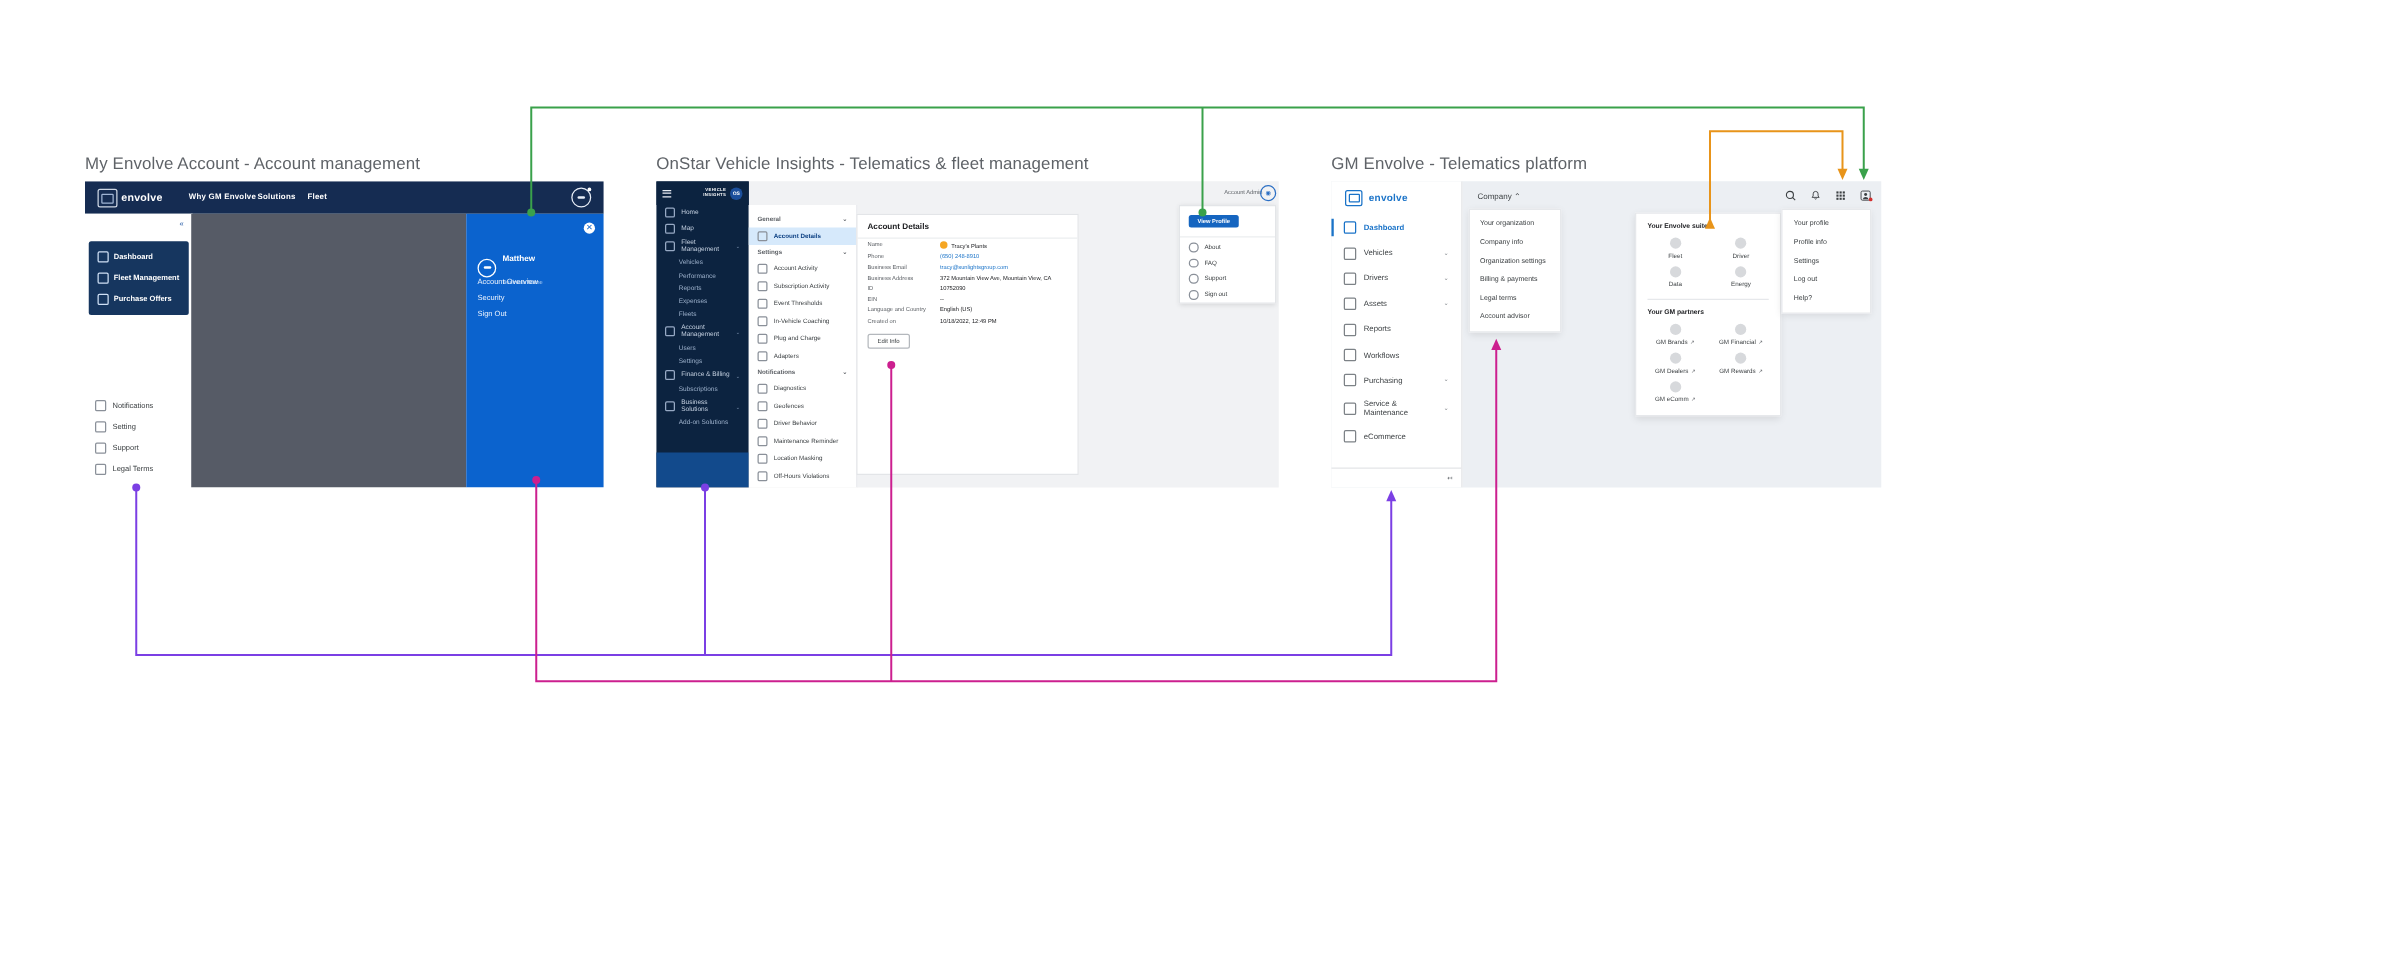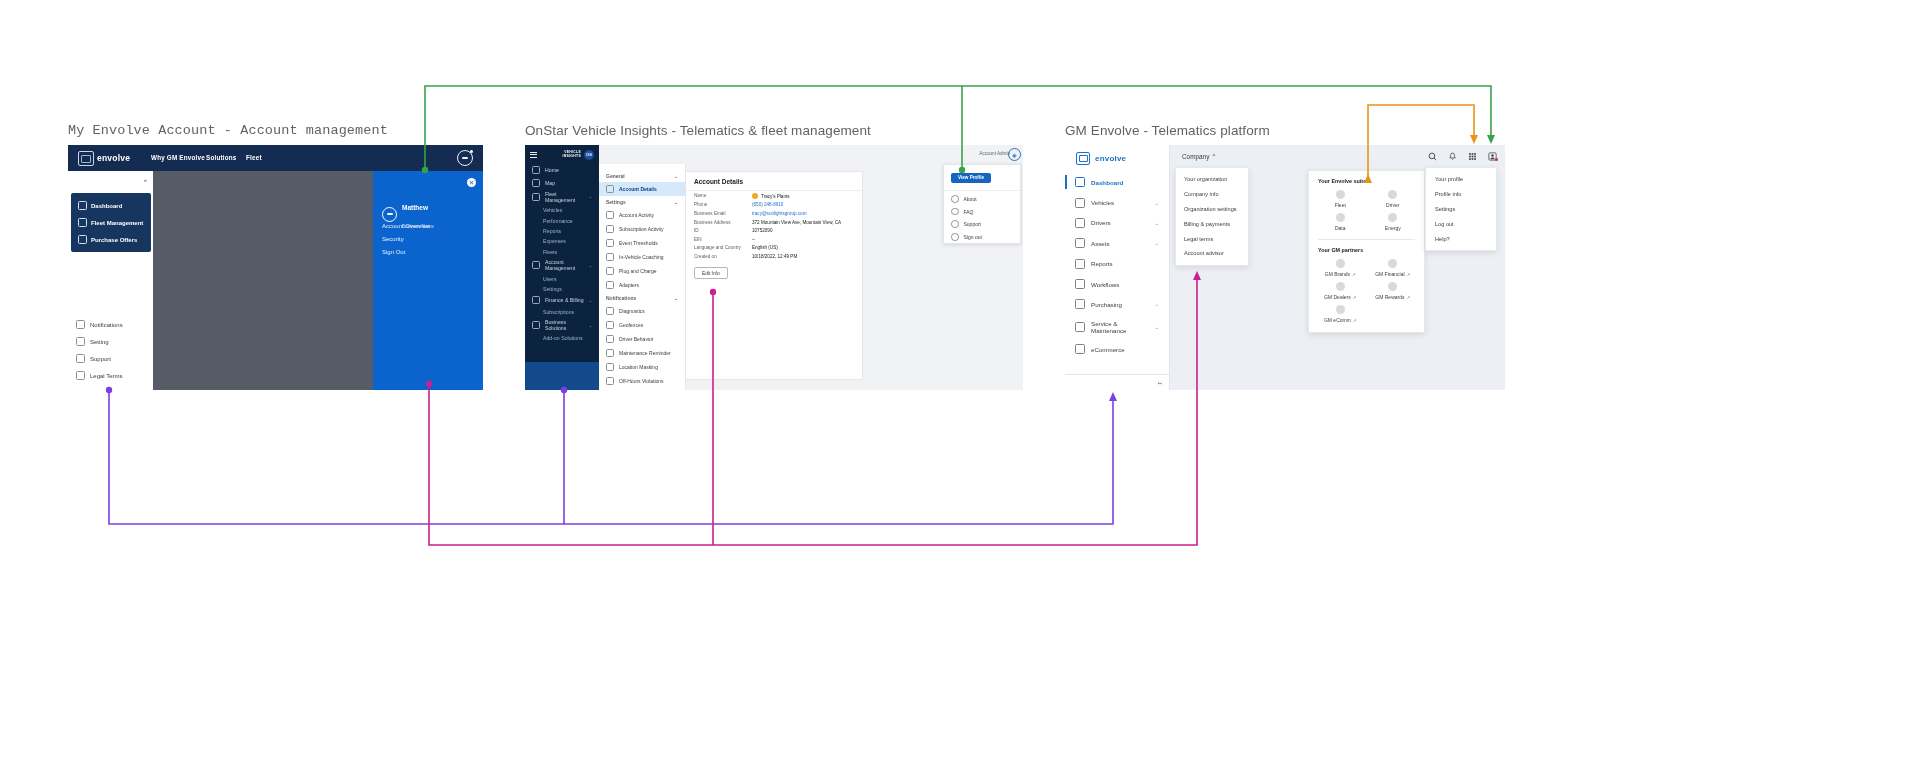--- a/index.html
+++ b/index.html
@@ -114,21 +114,21 @@
   #p3 .tico .rdot{position:absolute;right:-1px;bottom:0;width:3px;height:3px;border-radius:50%;background:#d32f2f;}
 
   
   svg.conn{position:absolute;inset:0;width:1920px;height:771px;pointer-events:none;}
 </style>
 </head>
 <body>
 
 <div class="canvas">
 
-  <div class="caption" style="left:68px;top:123px;font-family:Liberation Mono, monospace;">My Envolve Account - Account management</div>
+  <div class="caption" style="left:68px;top:123px;">My Envolve Account - Account management</div>
   <div class="caption" style="left:525px;top:123px;text-align:center;">OnStar Vehicle Insights - Telematics &amp; fleet management</div>
   <div class="caption" style="left:1065px;top:123px;">GM Envolve - Telematics platform</div>
 
   <div class="frame" id="p1">
     <div class="topbar">
       <div class="brandbox">
           <i></i>
         </div>
       <div class="brandtxt">envolve</div>
       <div class="navlink" style="left:83px;">Why GM Envolve</div>

